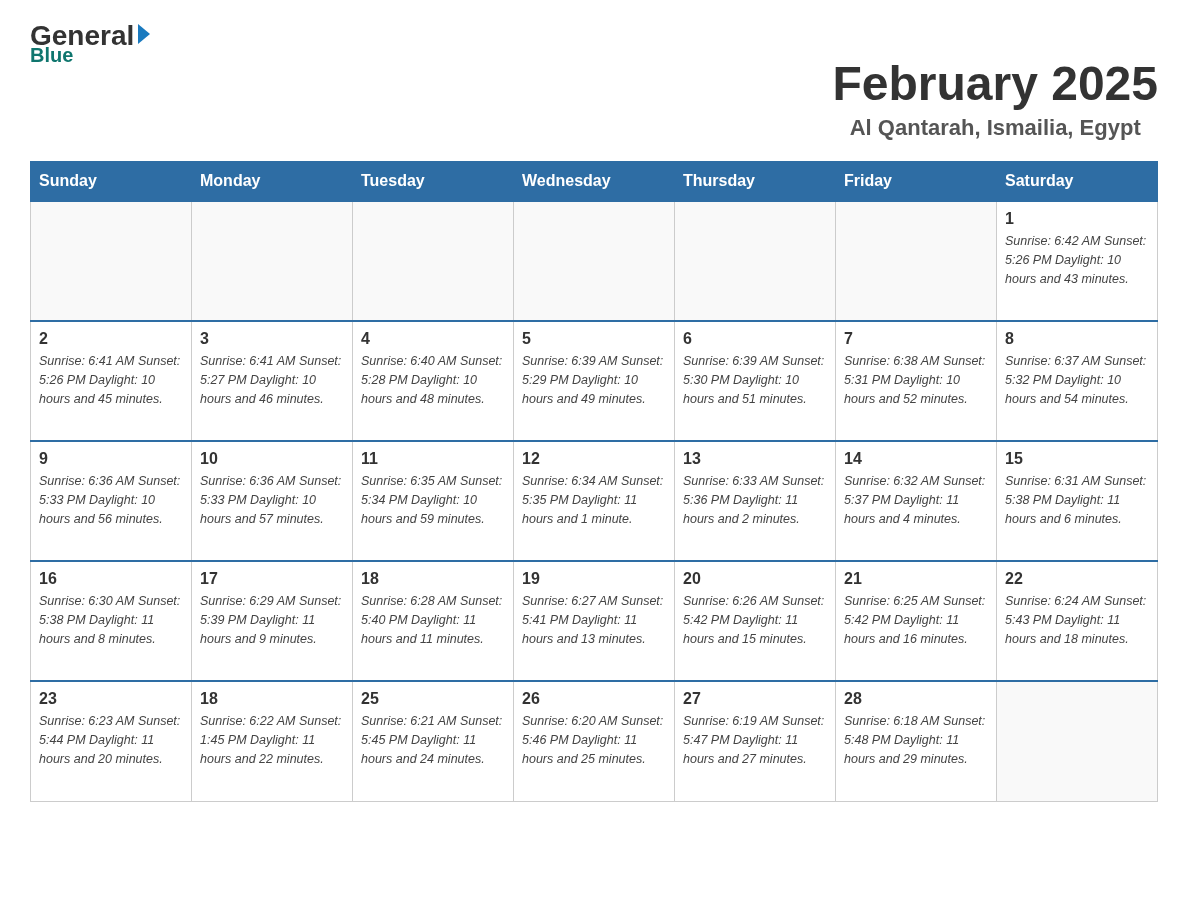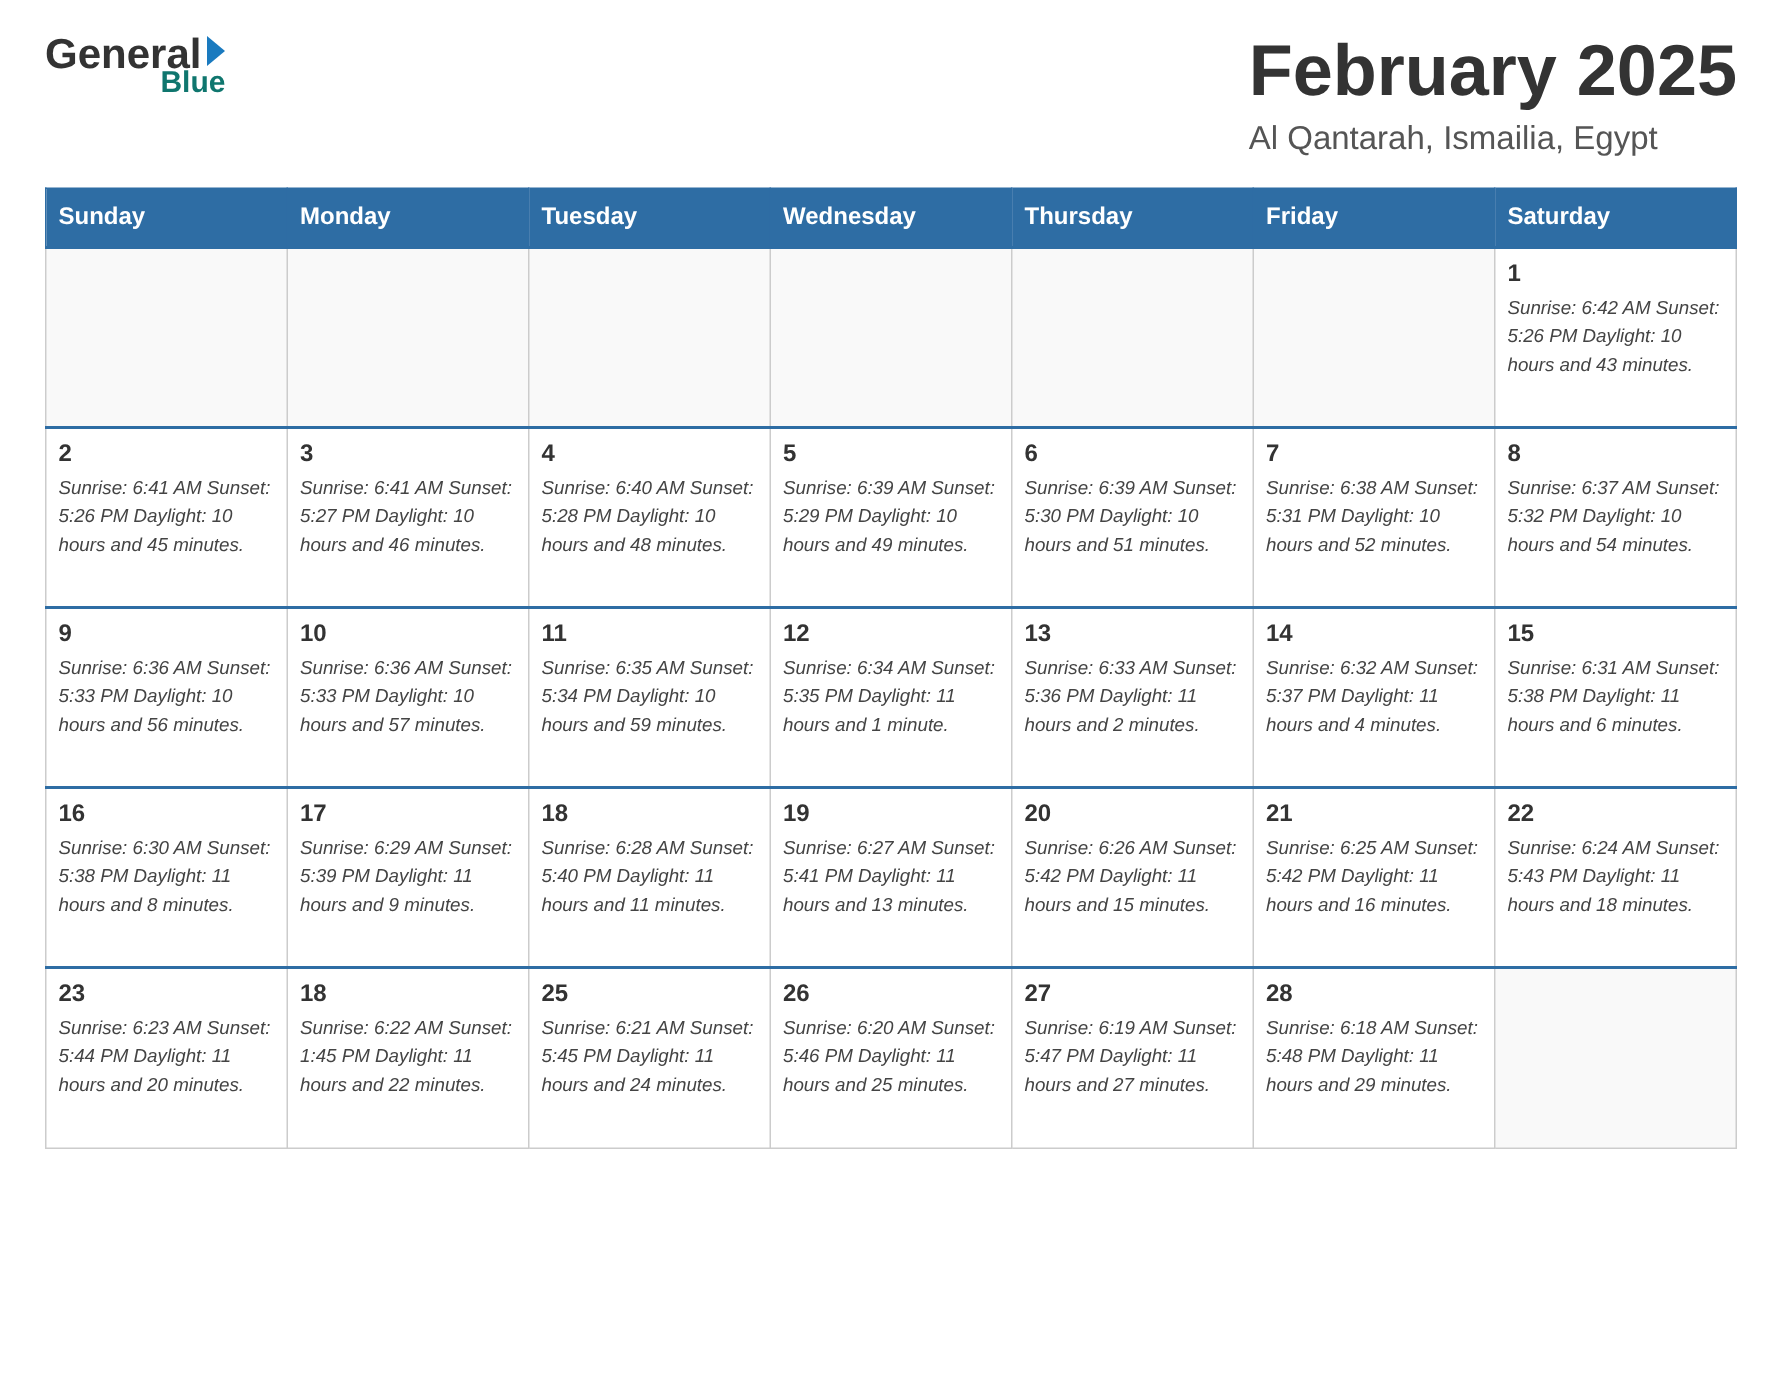--- a/index.html
+++ b/index.html
@@ -11,21 +11,21 @@
     }
     .header {
       display: flex;
       justify-content: space-between;
       align-items: flex-start;
       margin-bottom: 20px;
     }
     .logo {
       display: flex;
       flex-direction: column;
-      align-items: flex-end;
+      align-items: flex-start;
     }
     .logo-text-general {
       font-size: 28px;
       font-weight: bold;
       color: #333;
     }
     .logo-text-blue {
       font-size: 20px;
       font-weight: bold;
       color: #0f766e;
@@ -37,30 +37,31 @@
       height: 0;
       border-left: 12px solid #1a7abf;
       border-top: 10px solid transparent;
       border-bottom: 10px solid transparent;
       margin-left: 4px;
       vertical-align: middle;
       position: relative;
       top: -2px;
     }
     .title-area {
-      text-align: left;
+      text-align: center;
+      margin-top: 36px;
     }
     .title-area h1 {
       font-size: 48px;
       font-weight: bold;
       color: #333;
     }
     .title-area h2 {
       font-size: 22px;
-      font-weight: normal;
+      font-weight: bold;
       color: #555;
       margin-top: 4px;
     }
     .calendar {
       width: 100%;
       border-collapse: collapse;
       border-radius: 30px;
     }
     .calendar thead tr th {
       background-color: #2e6da4;

